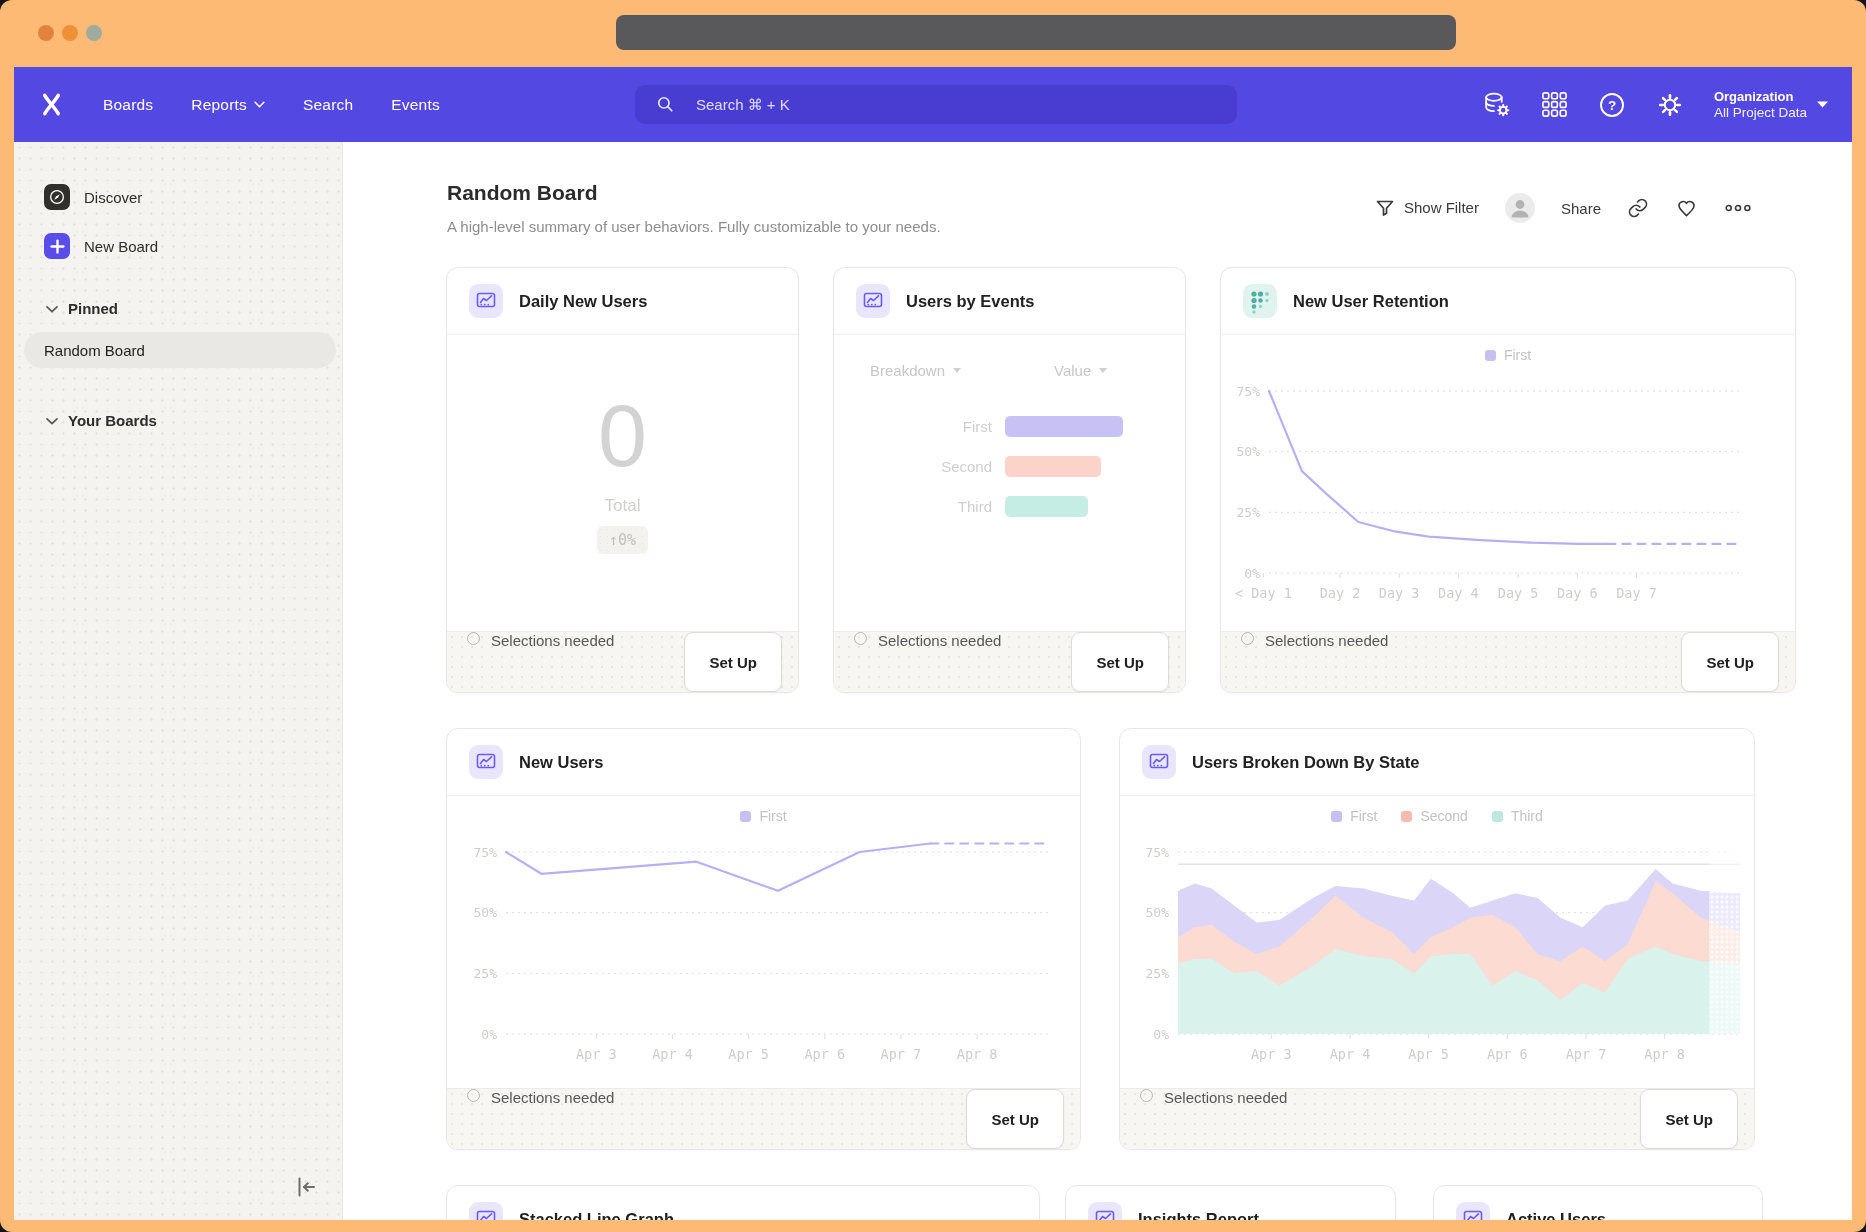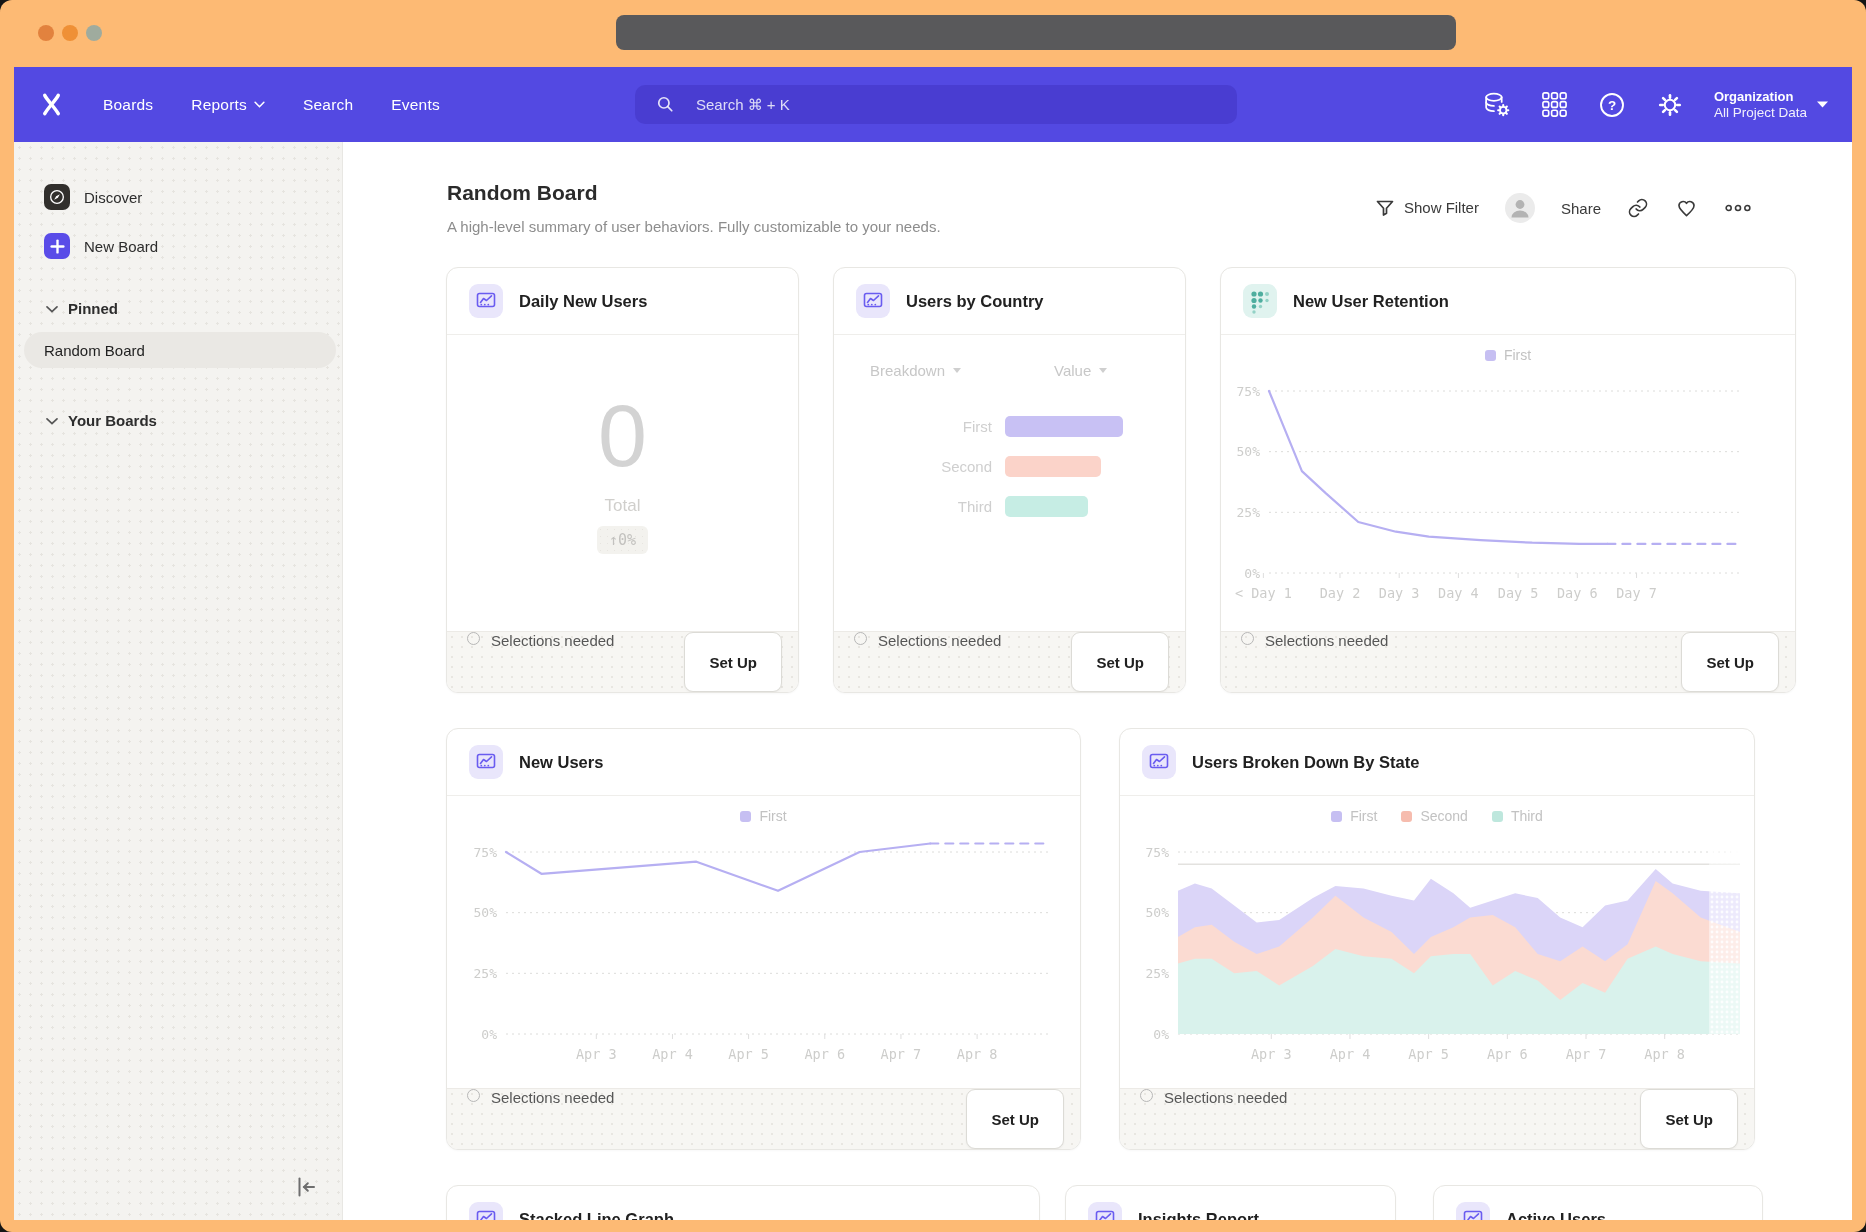--- a/index.html
+++ b/index.html
@@ -306,21 +306,21 @@
           <svg width="34" height="34" viewBox="0 0 34 34" fill="none" stroke="#6a5cf0" stroke-width="1.6" stroke-linecap="round" stroke-linejoin="round">
             <rect x="8.5" y="9.5" width="17" height="13" rx="2"></rect>
               <polyline points="11.5,18.5 14.5,14.5 17.5,16.5 22.5,11.8"></polyline>
             <g fill="#6a5cf0" stroke="none">
                 <circle cx="12.3" cy="20.6" r="0.9"></circle>
                 <circle cx="15.8" cy="20.6" r="0.9"></circle>
                 <circle cx="19.3" cy="20.6" r="0.9"></circle>
               </g>
           </svg>
         </span>
-        <span class="card-title">Users by Country</span>
+        <span class="card-title">Users by Events</span>
       </div>
       <div class="card-body">
         <div class="bk-head">
           <span class="bk-h1">
               <span>Breakdown</span>
               <span class="caret-sm"></span>
             </span>
           <span class="bk-h2">
               <span>Value</span>
               <span class="caret-sm"></span>

